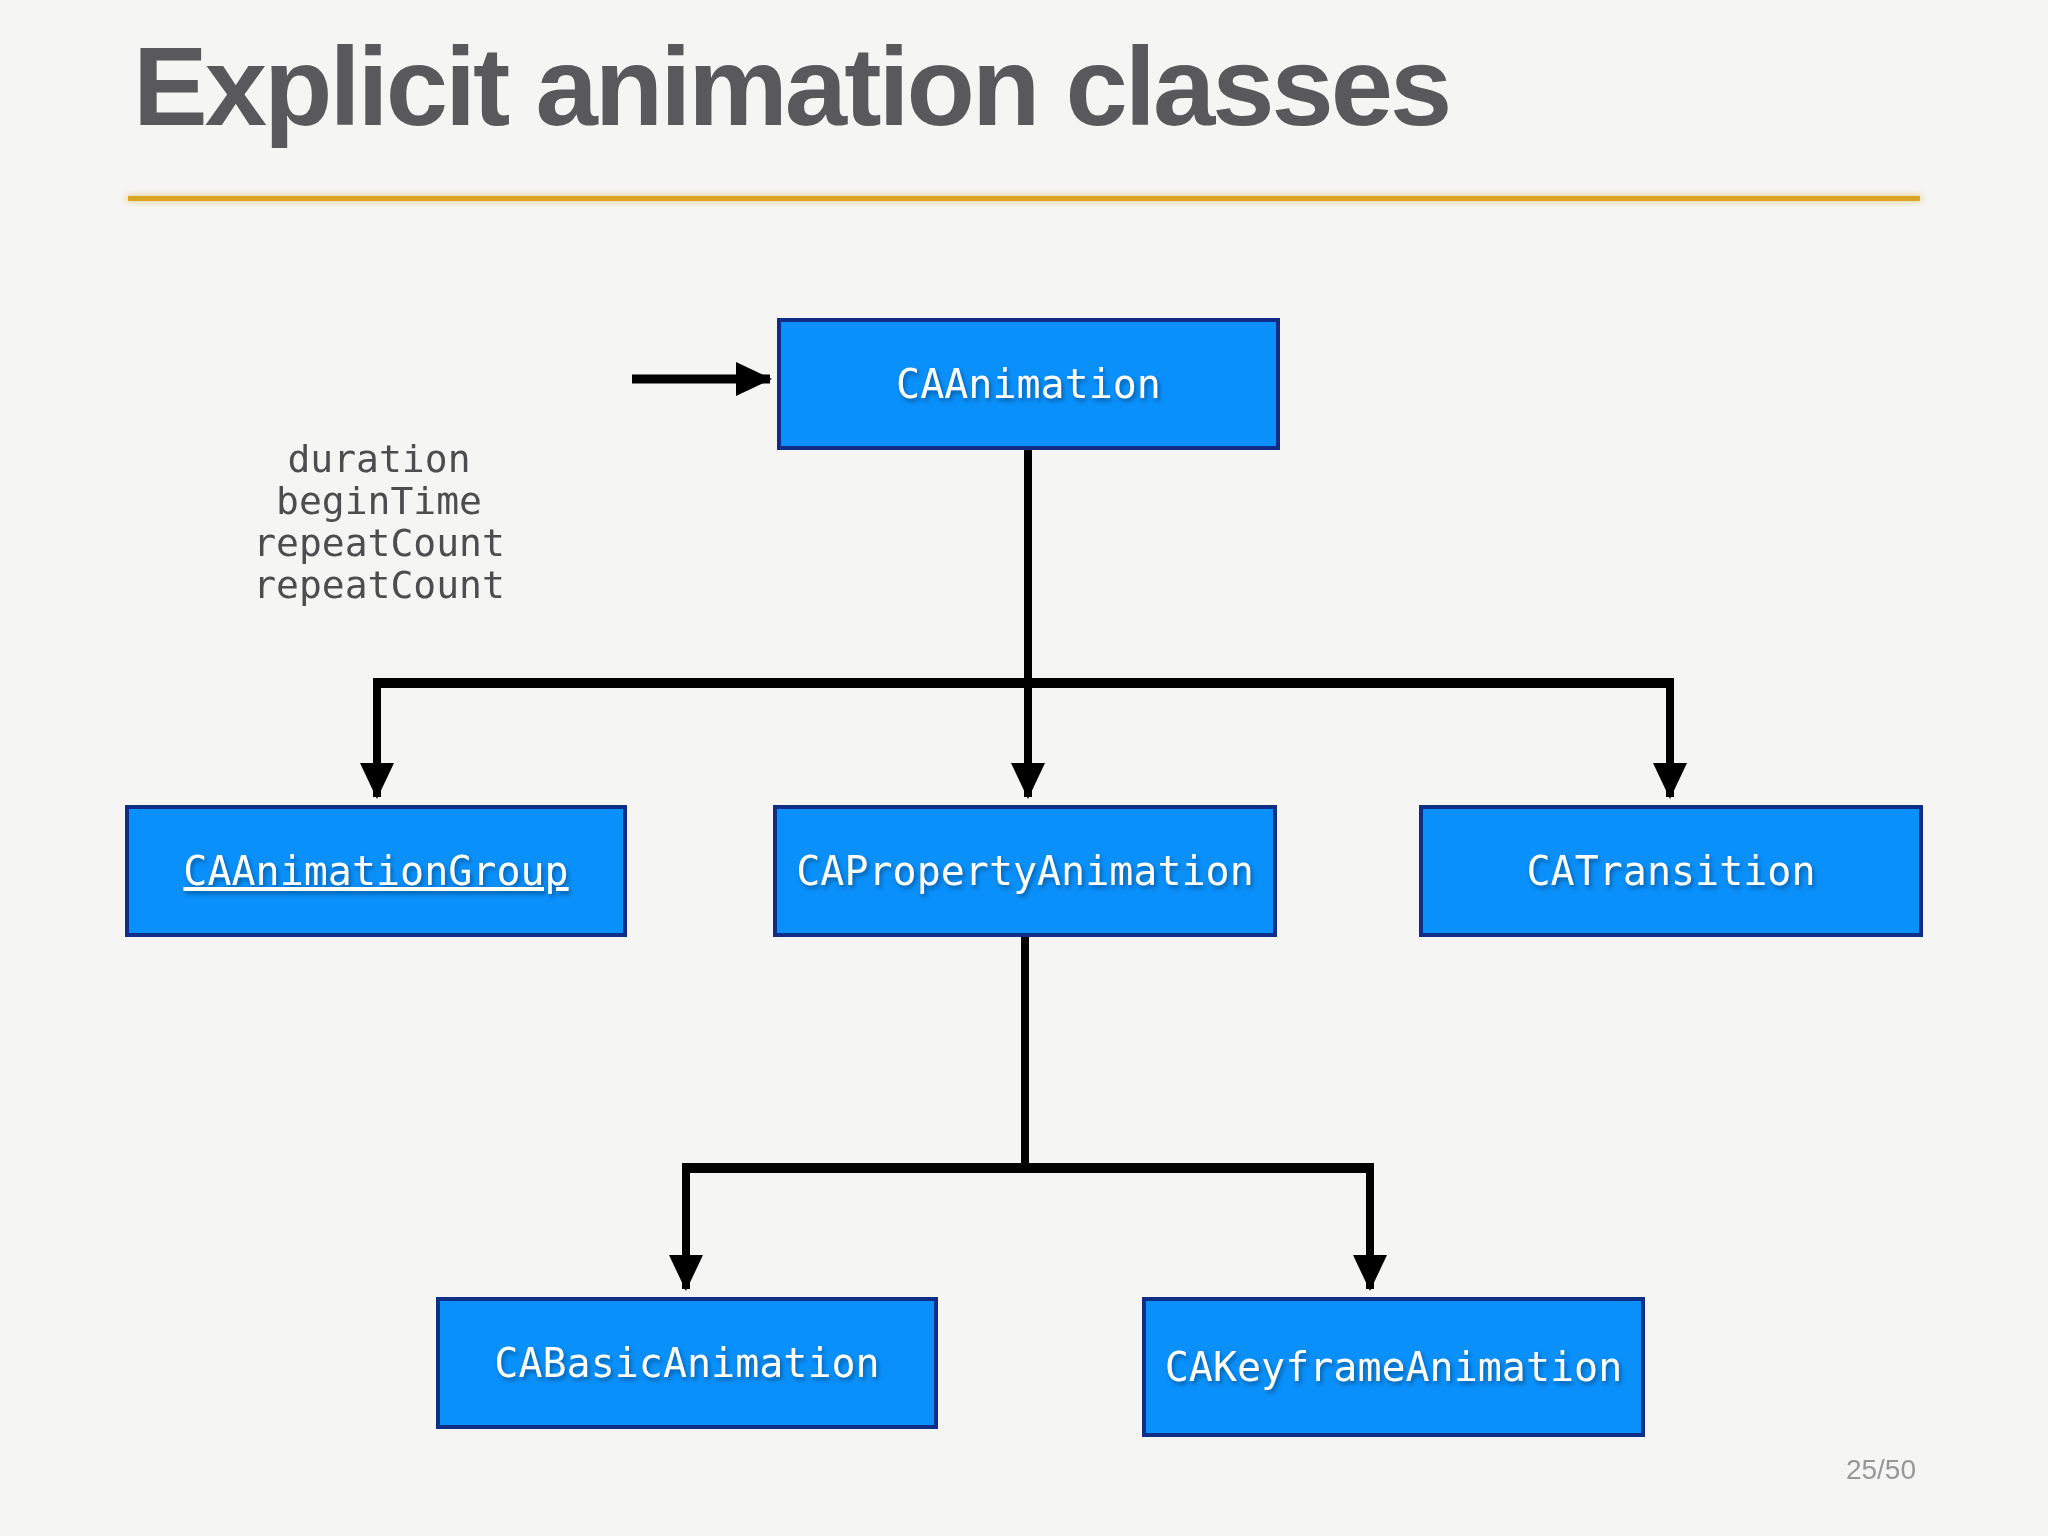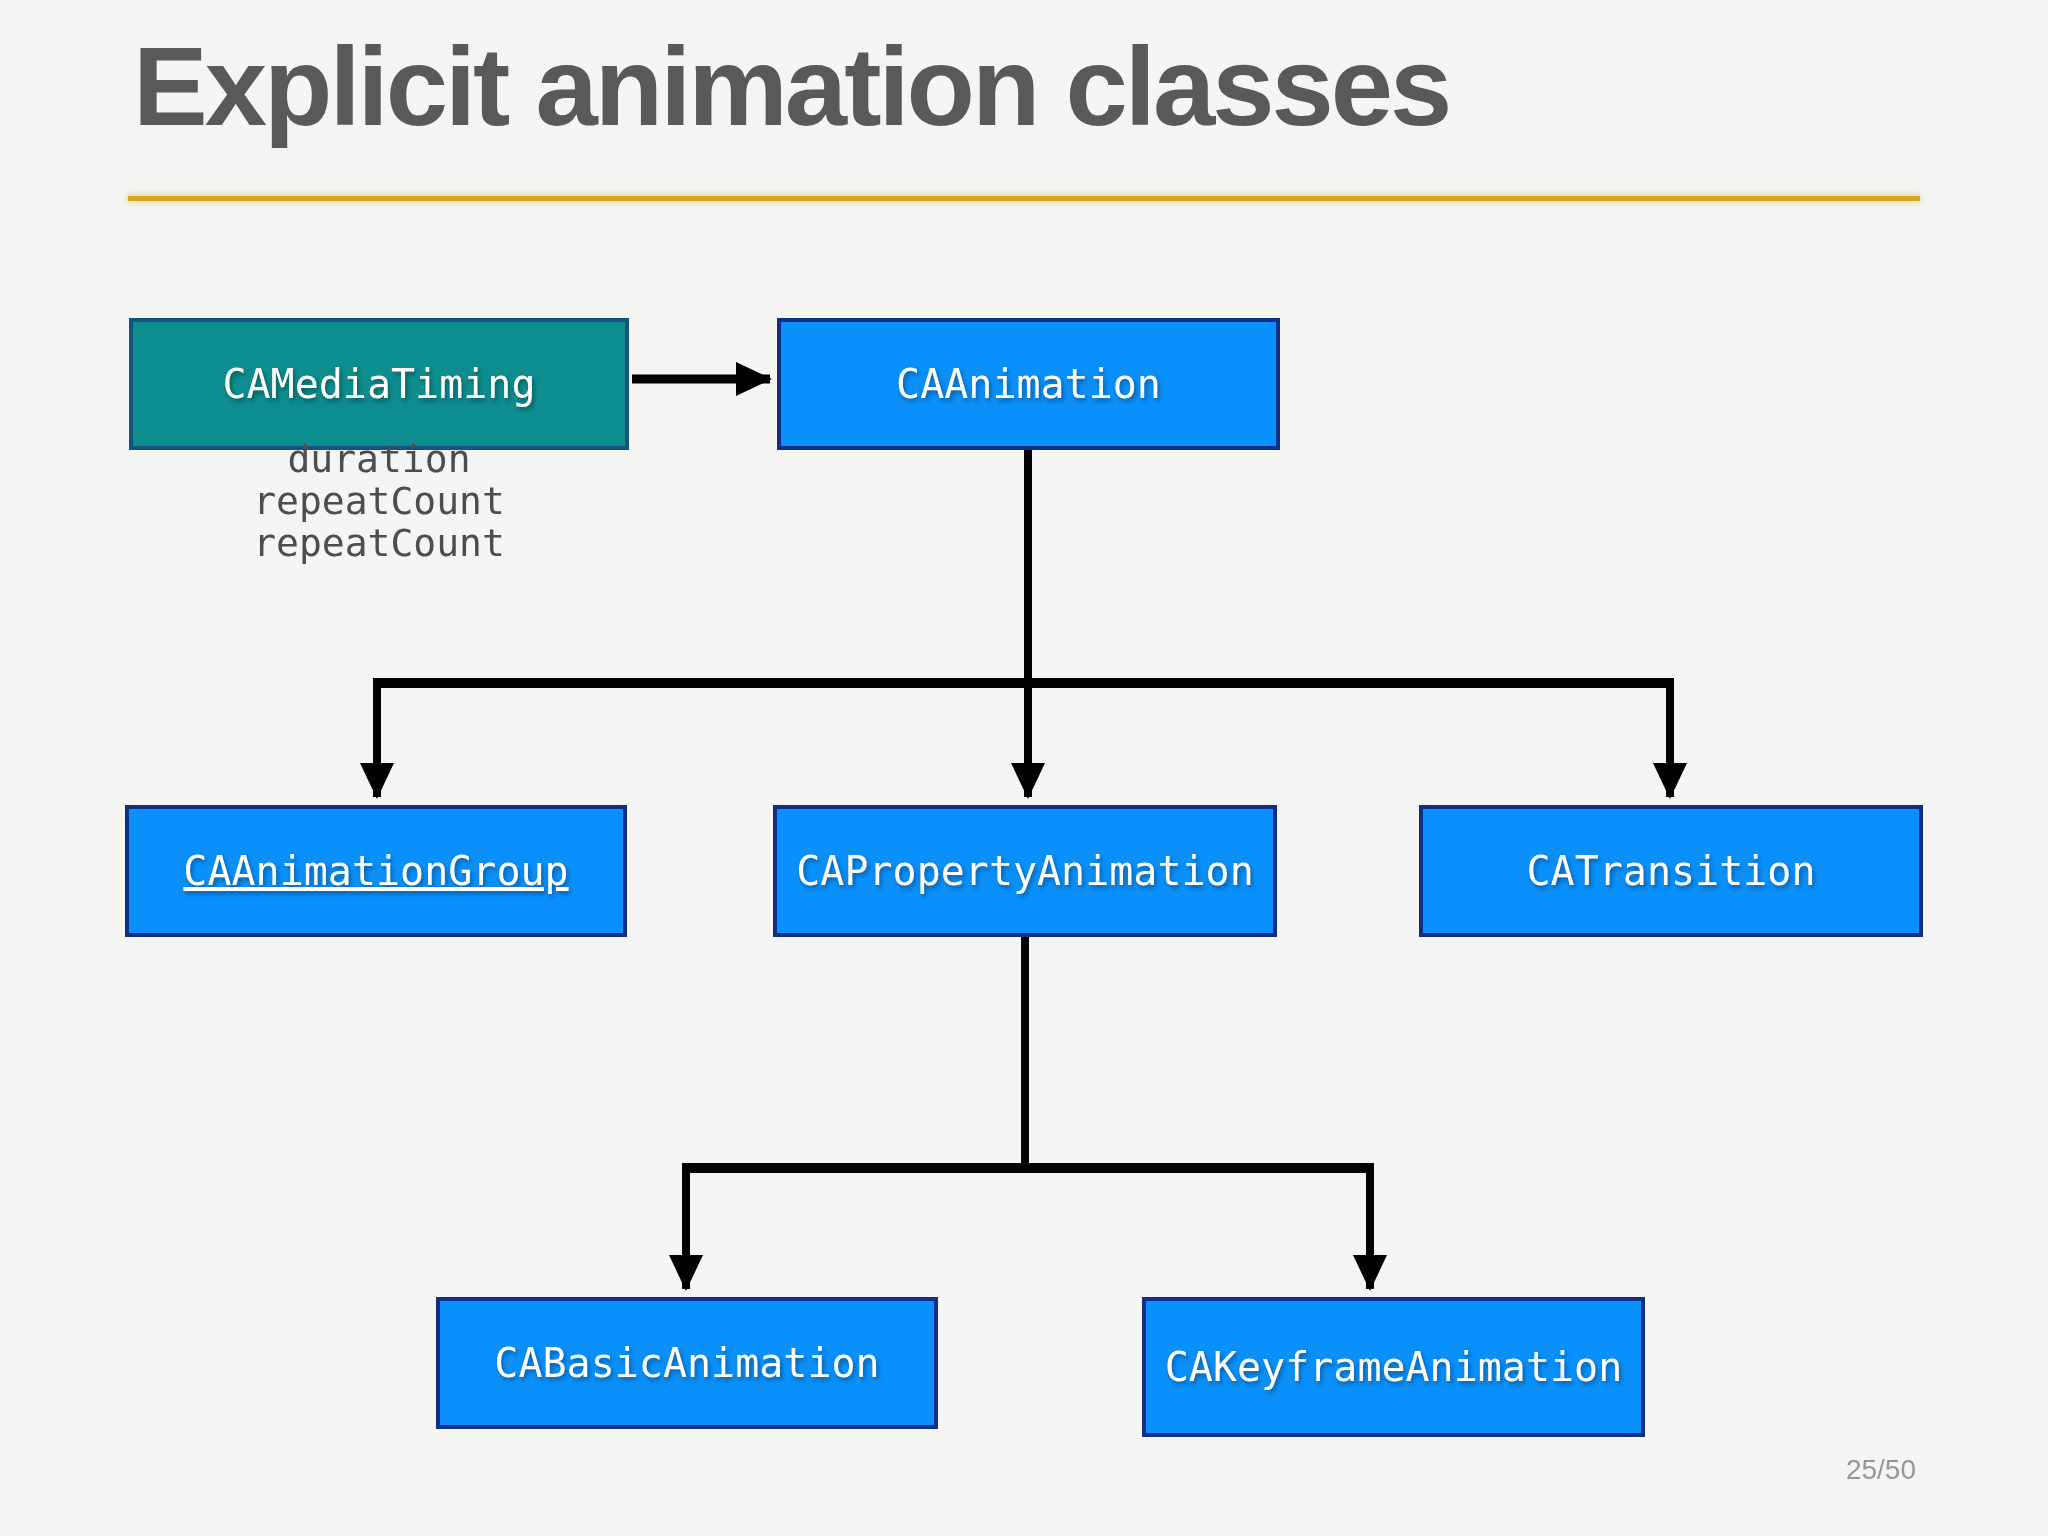--- a/index.html
+++ b/index.html
@@ -117,30 +117,28 @@
       <line x1="1670" y1="683" x2="1670" y2="797" stroke-width="8" marker-end="url(#ah)"></line>
     </g>
     <g>
       <line x1="1025" y1="937" x2="1025" y2="1172" stroke-width="8"></line>
       <line x1="682" y1="1168" x2="1374" y2="1168" stroke-width="10"></line>
       <line x1="686" y1="1168" x2="686" y2="1289" stroke-width="8" marker-end="url(#ah)"></line>
       <line x1="1370" y1="1168" x2="1370" y2="1289" stroke-width="8" marker-end="url(#ah)"></line>
     </g>
   </svg>
 
-  <div class="node protocol-box n-mediatiming">
-    <span>CAMediaTiming</span>
-  </div>
 
   <div class="node class-box n-animation">
     <span>CAAnimation</span>
   </div>
 
   <div class="props">
     <div>duration</div>
+    <div>beginTime</div>
     <div>repeatCount</div>
     <div>repeatCount</div>
   </div>
 
   <div class="node class-box n-group">
     <span>CAAnimationGroup</span>
   </div>
 
   <div class="node class-box n-property">
     <span>CAPropertyAnimation</span>

